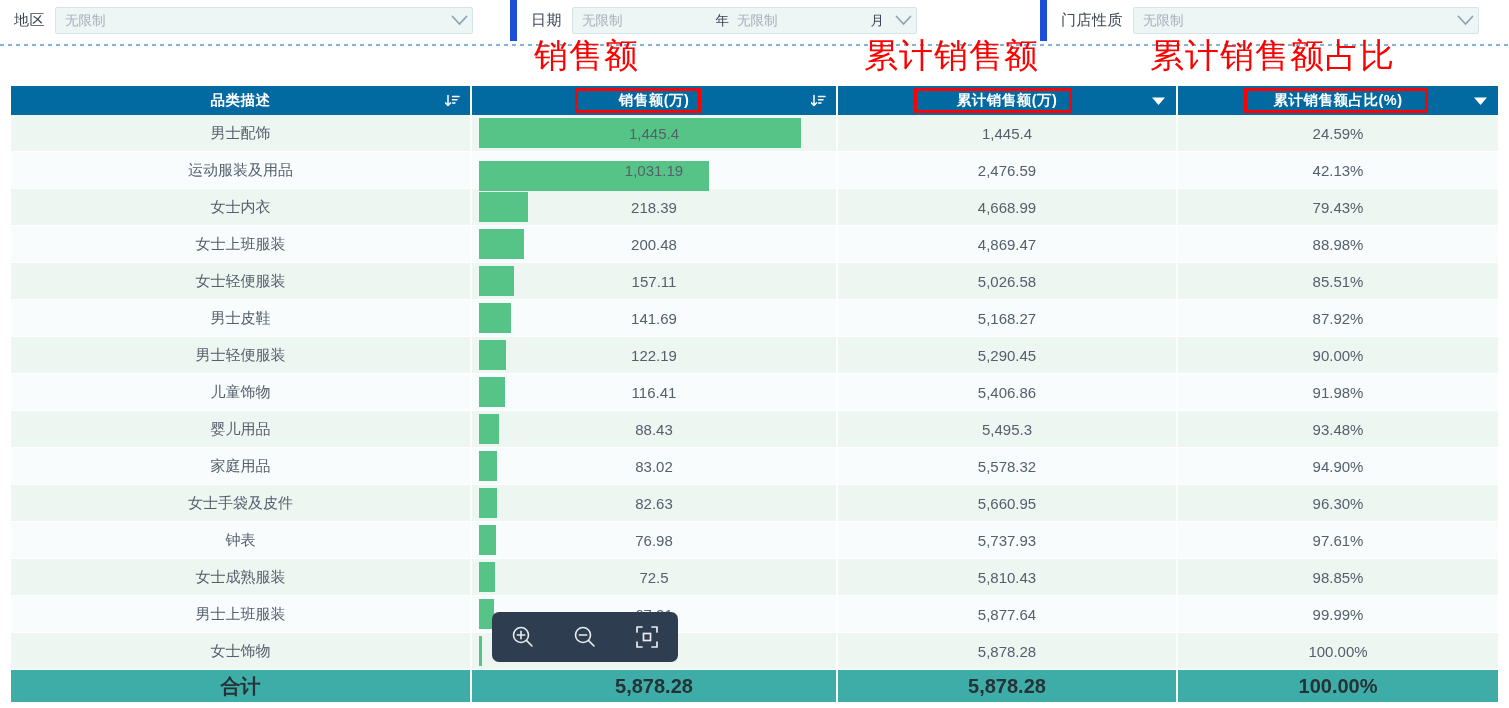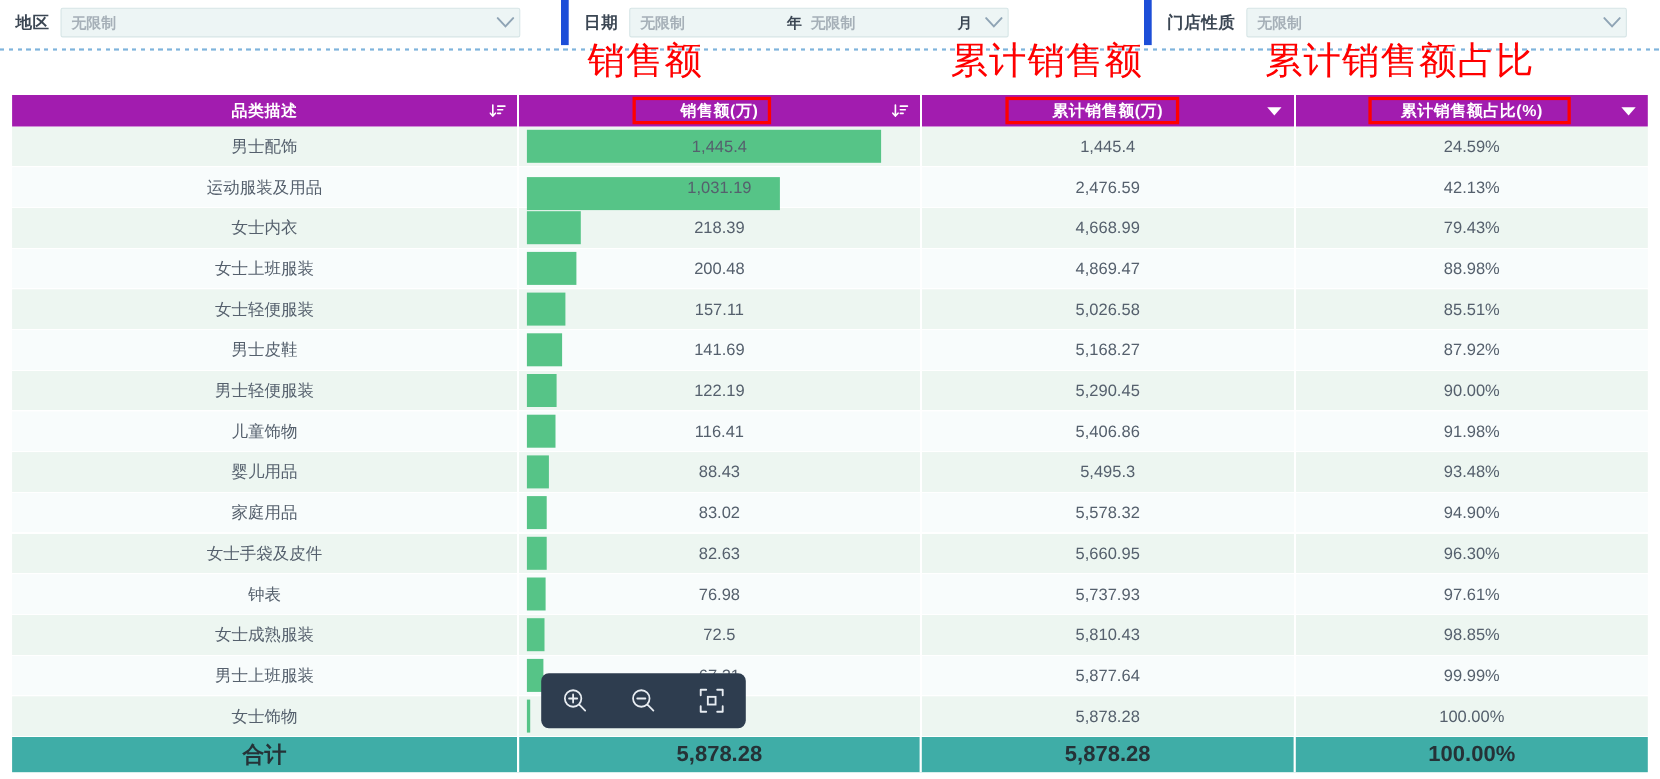--- a/index.html
+++ b/index.html
@@ -18,21 +18,20 @@
   }
 
   
   #filter-bar {
     position: absolute;
     left: 0; top: 0;
     width: 1509px; height: 41px;
     background: #ffffff;
     display: flex;
     align-items: center;
-    font-weight: bold;
   }
   .filter-group {
     height: 41px;
     display: flex;
     align-items: center;
     box-sizing: border-box;
     position: relative;
   }
   .filter-group + .filter-group { border-left: 7px solid #1d4ed8; }
   .filter-label {
@@ -112,21 +111,21 @@
     table-layout: fixed;
     width: 1487px;
   }
   table.grid col.c-cat  { width: 460px; }
   table.grid col.c-sale { width: 366px; }
   table.grid col.c-cum  { width: 340px; }
   table.grid col.c-pct  { width: 321px; }
 
   
   thead th {
-    background: #a21caf;
+    background: #0369a1;
     color: #ffffff;
     height: 29px;
     padding: 0;
     font-size: 14.5px;
     font-weight: bold;
     position: relative;
     border-right: 2px solid #ffffff;
     vertical-align: middle;
     margin-left: 20px;
   }

